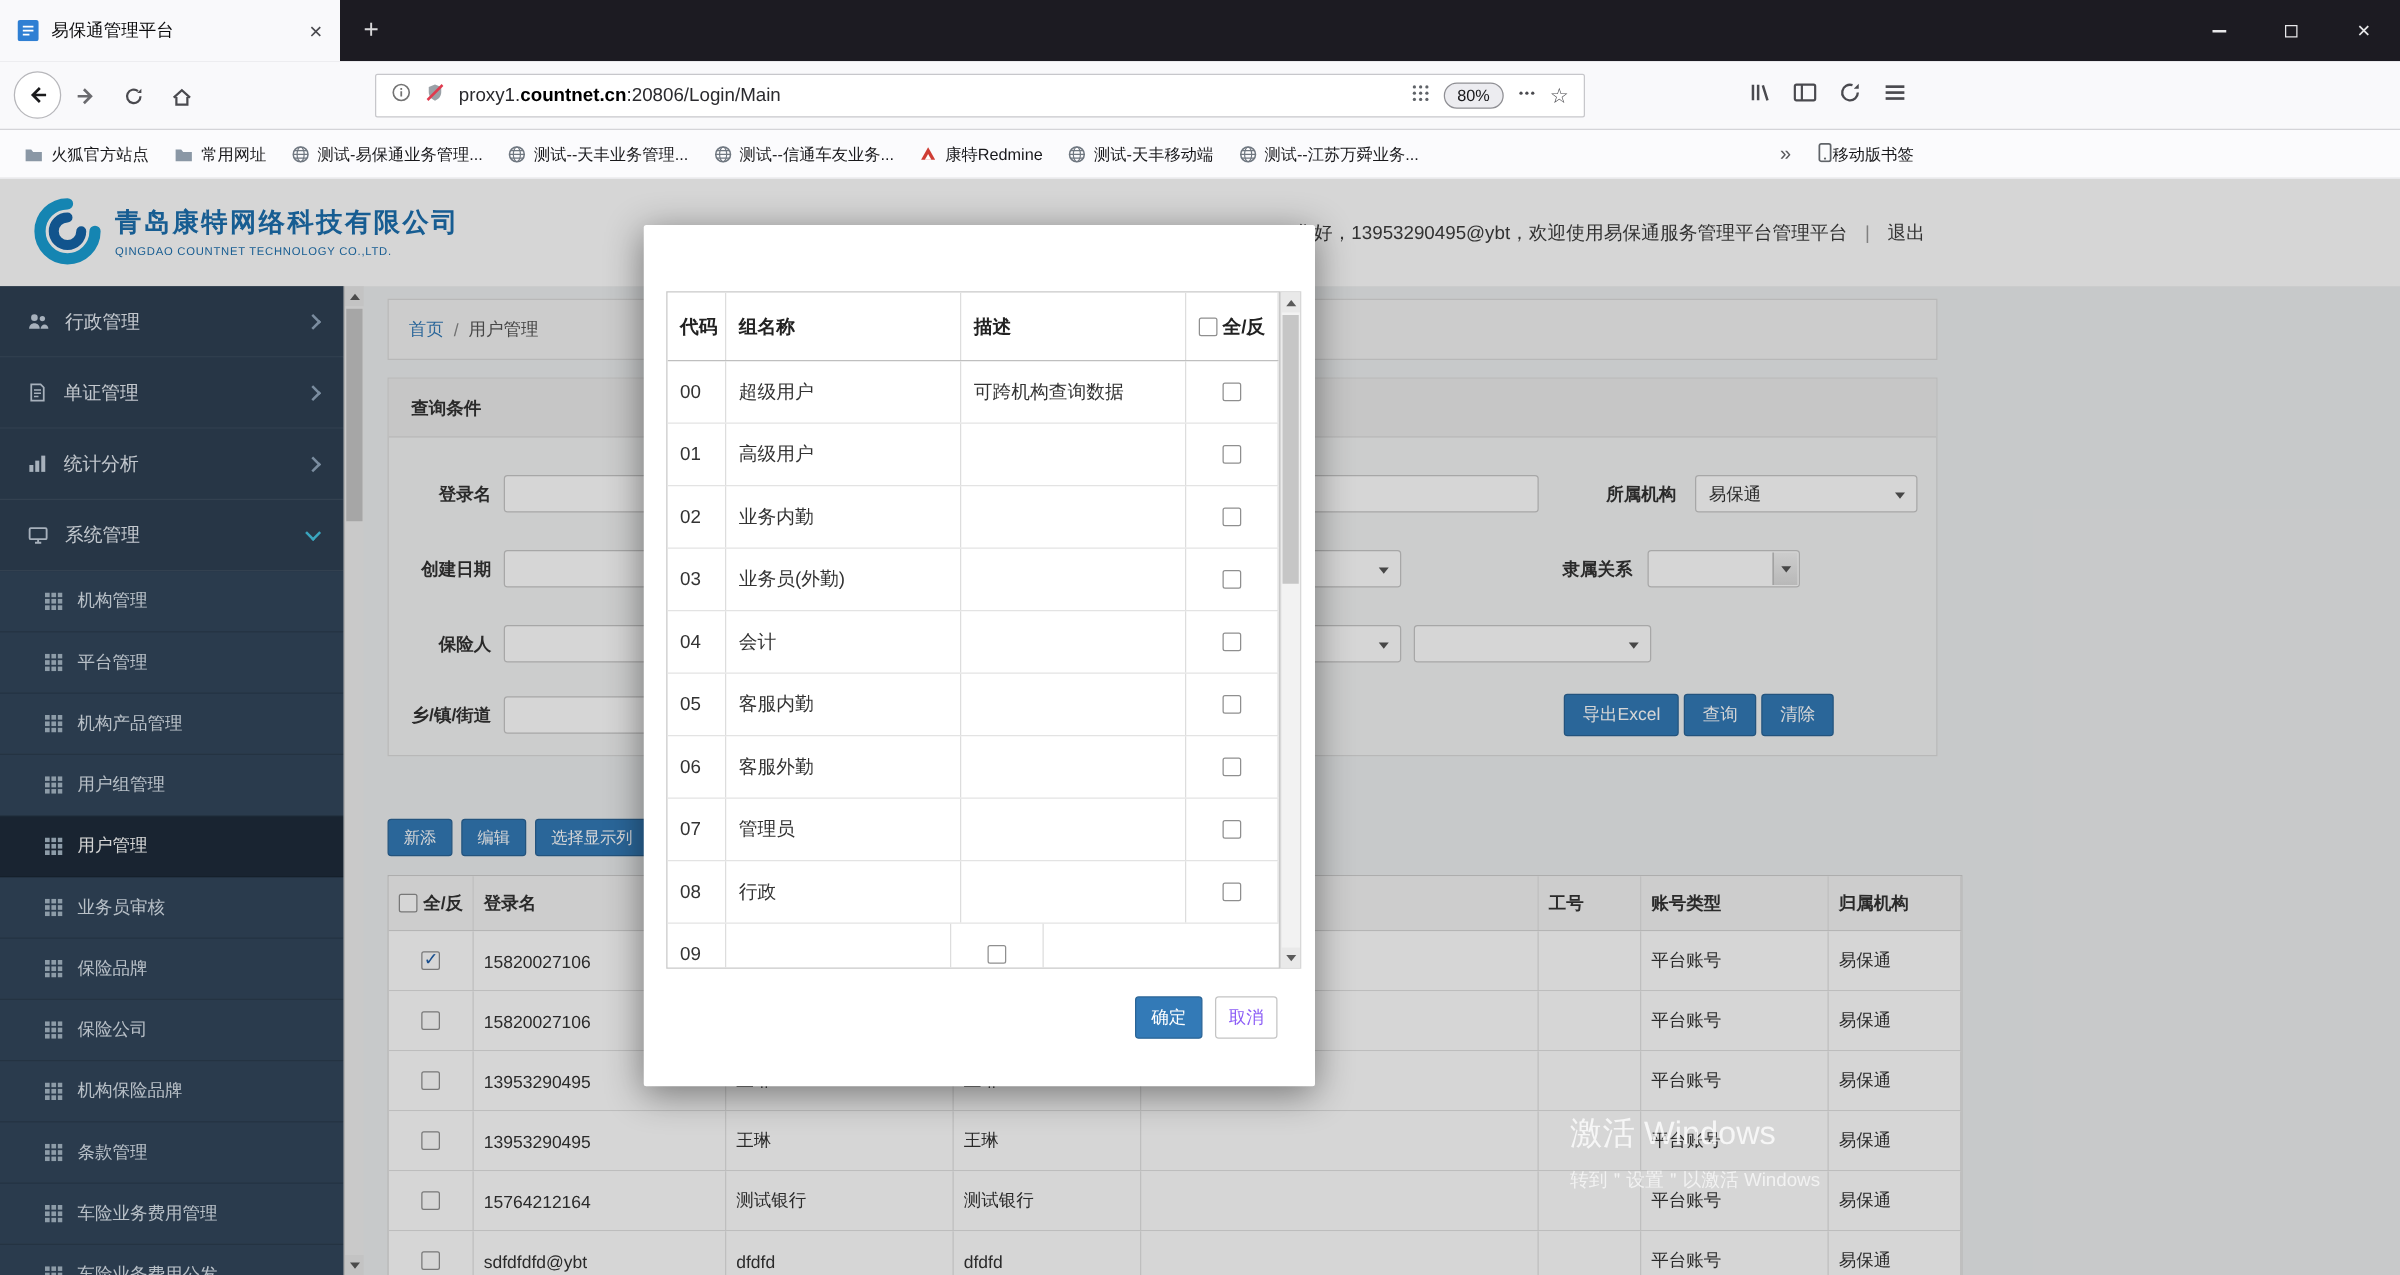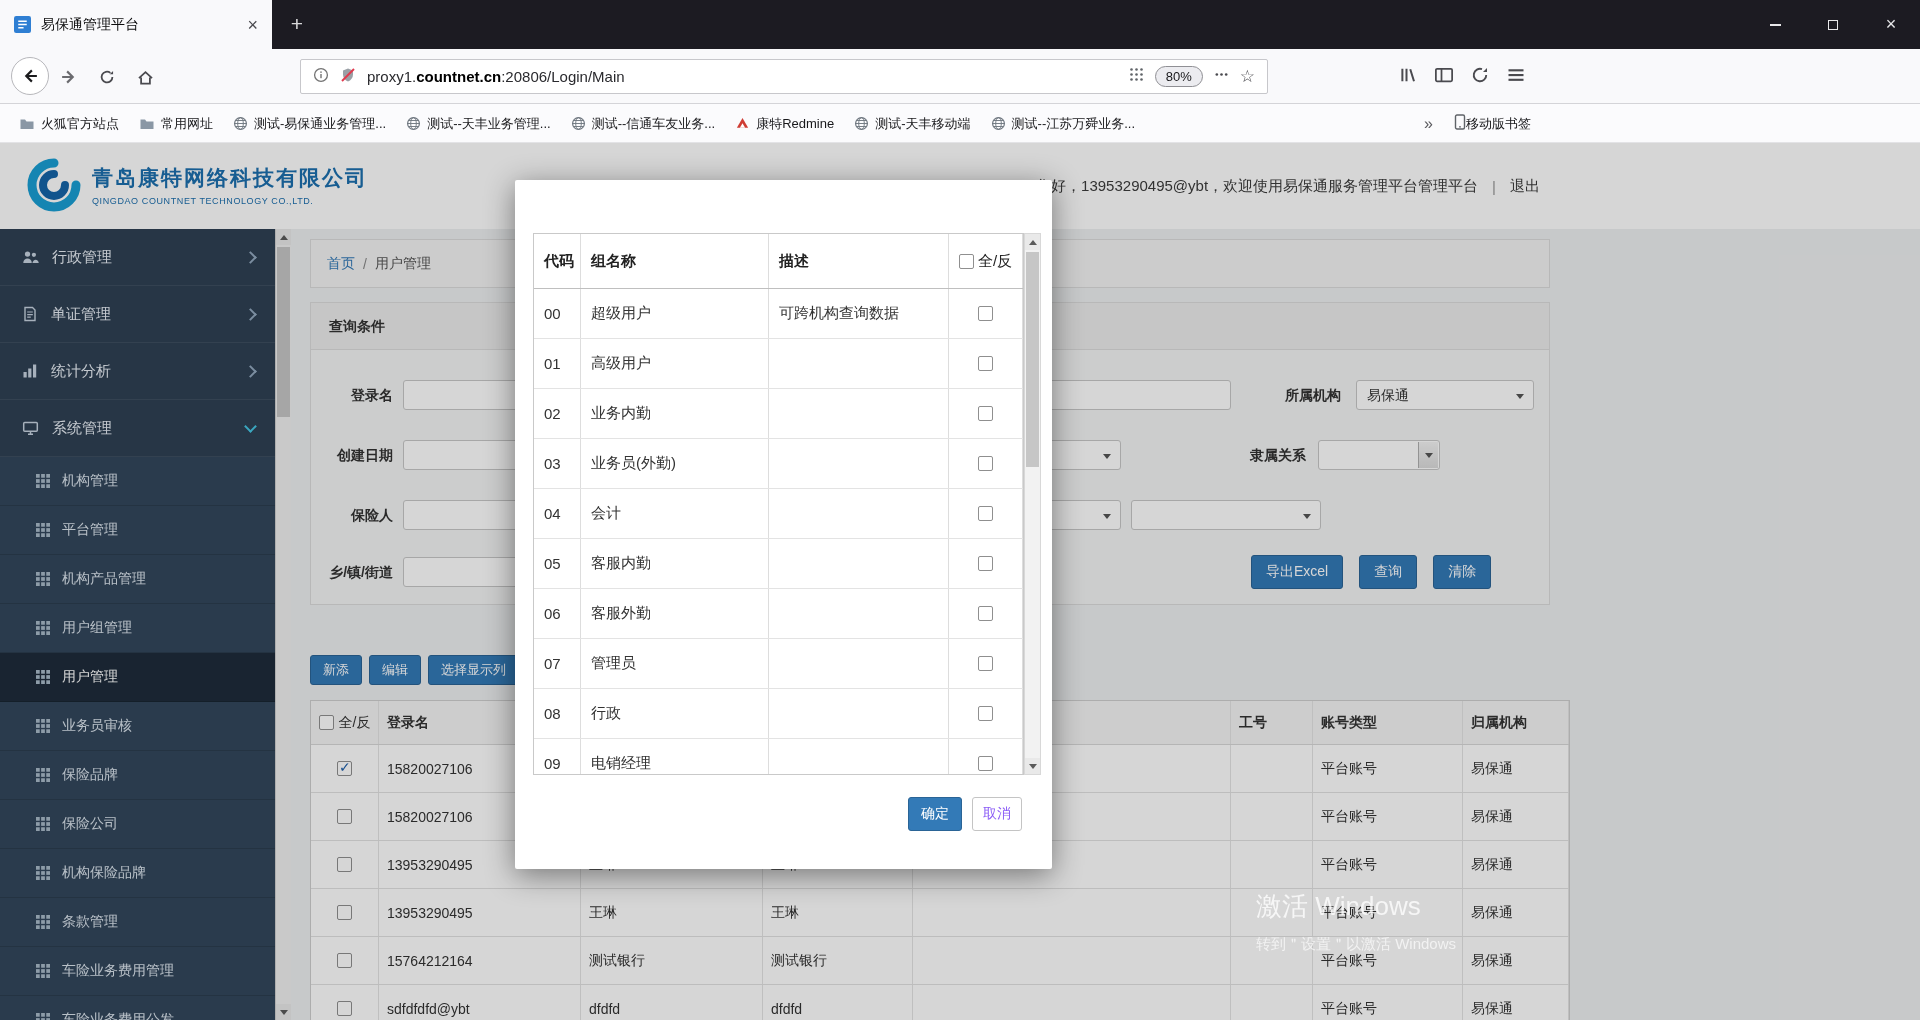--- a/index.html
+++ b/index.html
@@ -82,34 +82,34 @@
   .flabel2{position:absolute;text-align:right;font-size:14px;font-weight:700;color:#333;line-height:30px;white-space:nowrap}
   .inp{position:absolute;height:30px;background:#fff;border:1px solid #c8c8c8;border-radius:3px;font-size:14px;padding:0 8px;outline:none}
   .sel{position:absolute;height:30px;background:#fff;border:1px solid #c8c8c8;border-radius:3px}
   .sel-val{display:block;line-height:28px;padding-left:10px;font-size:14px;color:#333}
   .caret{position:absolute;right:9px;top:13px;width:0;height:0;border-left:4px solid transparent;border-right:4px solid transparent;border-top:5px solid #555}
   .winbtn{position:absolute;right:1px;top:1px;bottom:1px;width:20px;background:linear-gradient(#f4f4f4,#dcdcdc);border-left:1px solid #b0b0b0;display:flex;align-items:center;justify-content:center}
   .winbtn .caret{position:static}
 
   .btn-blue{background:#337ab7;border:1px solid #2a6496;color:#fff;border-radius:3px;font-size:14px;font-family:inherit;cursor:pointer}
   .btn-plain{background:#fff;border:1px solid #c4c4c4;color:#8b5cf6;border-radius:3px;font-size:14px;font-family:inherit;cursor:pointer}
-  .qbtns{position:absolute;left:940px;top:205px;display:flex;gap:16px}
+  .qbtns{position:absolute;left:940px;top:205px;display:flex;gap:4px}
   .qbtns .btn-blue{height:34px;padding:0 14px}
 
   
   .tbar{position:absolute;left:310px;top:512px;display:flex;gap:7px}
   .tbar .btn-blue{height:30px;padding:0 12px;font-size:13px}
 
   
   .dtable{position:absolute;left:310px;top:557px;width:1260px;background:#fff;border:1px solid #cfcfcf}
   .thead{display:flex;height:44px;background:#f5f5f5;border-bottom:1px solid #d8d8d8;font-weight:700;color:#333;font-size:14px}
   .trow{display:flex;height:48px;background:#fff;border-bottom:1px solid #e2e2e2;font-size:14px;color:#333}
   .tcell{display:flex;align-items:center;padding:0 8px;border-right:1px solid #e4e4e4;overflow:hidden;white-space:nowrap;height:100%}
   .tcell.center{justify-content:center;gap:5px}
-  .th-label{font-weight:400}
+  .th-label{font-weight:700}
 
   .cb{width:15px;height:15px;border:1px solid #8f8f8f;background:#fff;display:inline-block;position:relative;border-radius:2px;flex:0 0 auto}
   .cb.checked::after{content:"✓";position:absolute;left:1px;top:-3px;font-size:14px;font-weight:700;color:#1f5faa}
 
   
   .backdrop{position:absolute;inset:0;background:rgba(0,0,0,.16);z-index:40}
   .modal{position:absolute;left:515px;top:37px;width:537px;height:689px;background:#fff;border-radius:2px;box-shadow:0 6px 30px rgba(0,0,0,.45);z-index:50}
   .mtable{position:absolute;left:18px;top:53px;width:491px;height:542px;border:1px solid #c9c9c9;overflow:hidden;background:#fff}
   .mhead{display:flex;height:55px;border-bottom:1px solid #bfbfbf;font-weight:700;font-size:15px;color:#222}
   .mrow{display:flex;height:50px;border-bottom:1px solid #e3e3e3;font-size:15px;color:#333}
@@ -829,21 +829,20 @@
             <div class="mrow">
               <div class="mcell" style="width: 47px;">08</div>
               <div class="mcell" style="width: 188px;">行政</div>
               <div class="mcell" style="width: 180px;"></div>
               <div class="mcell center" style="width: 74px;">
                 <span class="cb"></span>
               </div>
             </div>
             <div class="mrow">
               <div class="mcell" style="width: 47px;">09</div>
-              <div class="mcell" style="width: 188px;">电销经理</div>
               <div class="mcell" style="width: 180px;"></div>
               <div class="mcell center" style="width: 74px;">
                 <span class="cb"></span>
               </div>
             </div>
           </div>
       </div>
       <div class="mscroll">
         <div class="ss-up">
             <span class="tri-up"></span>

